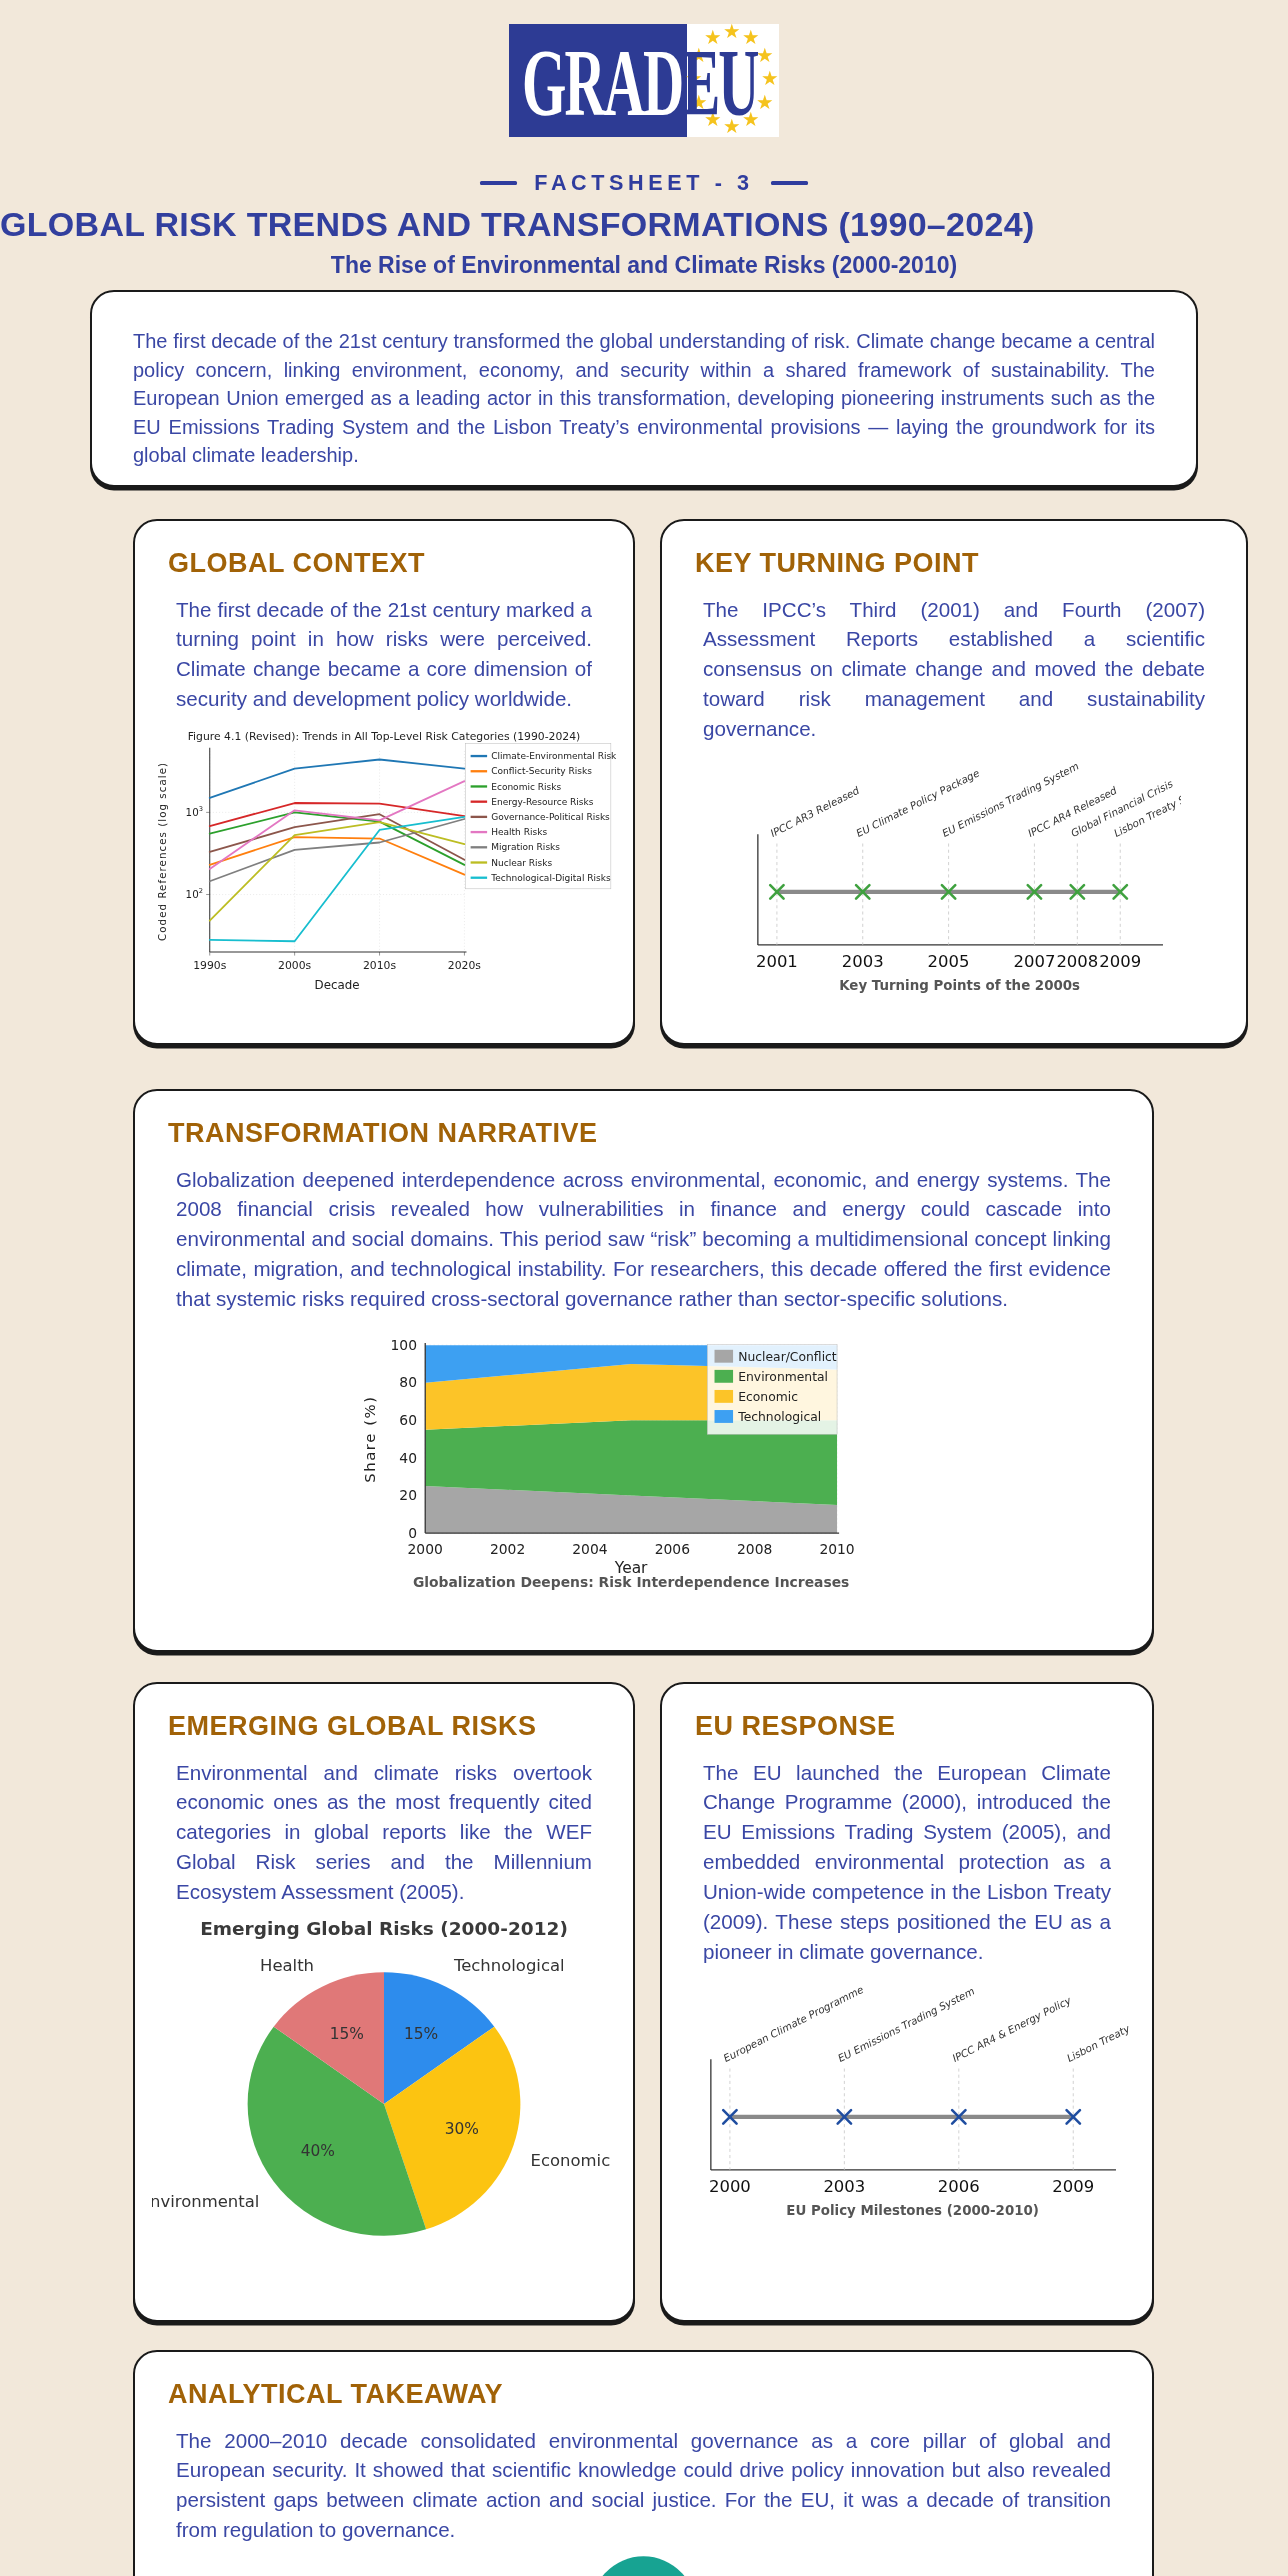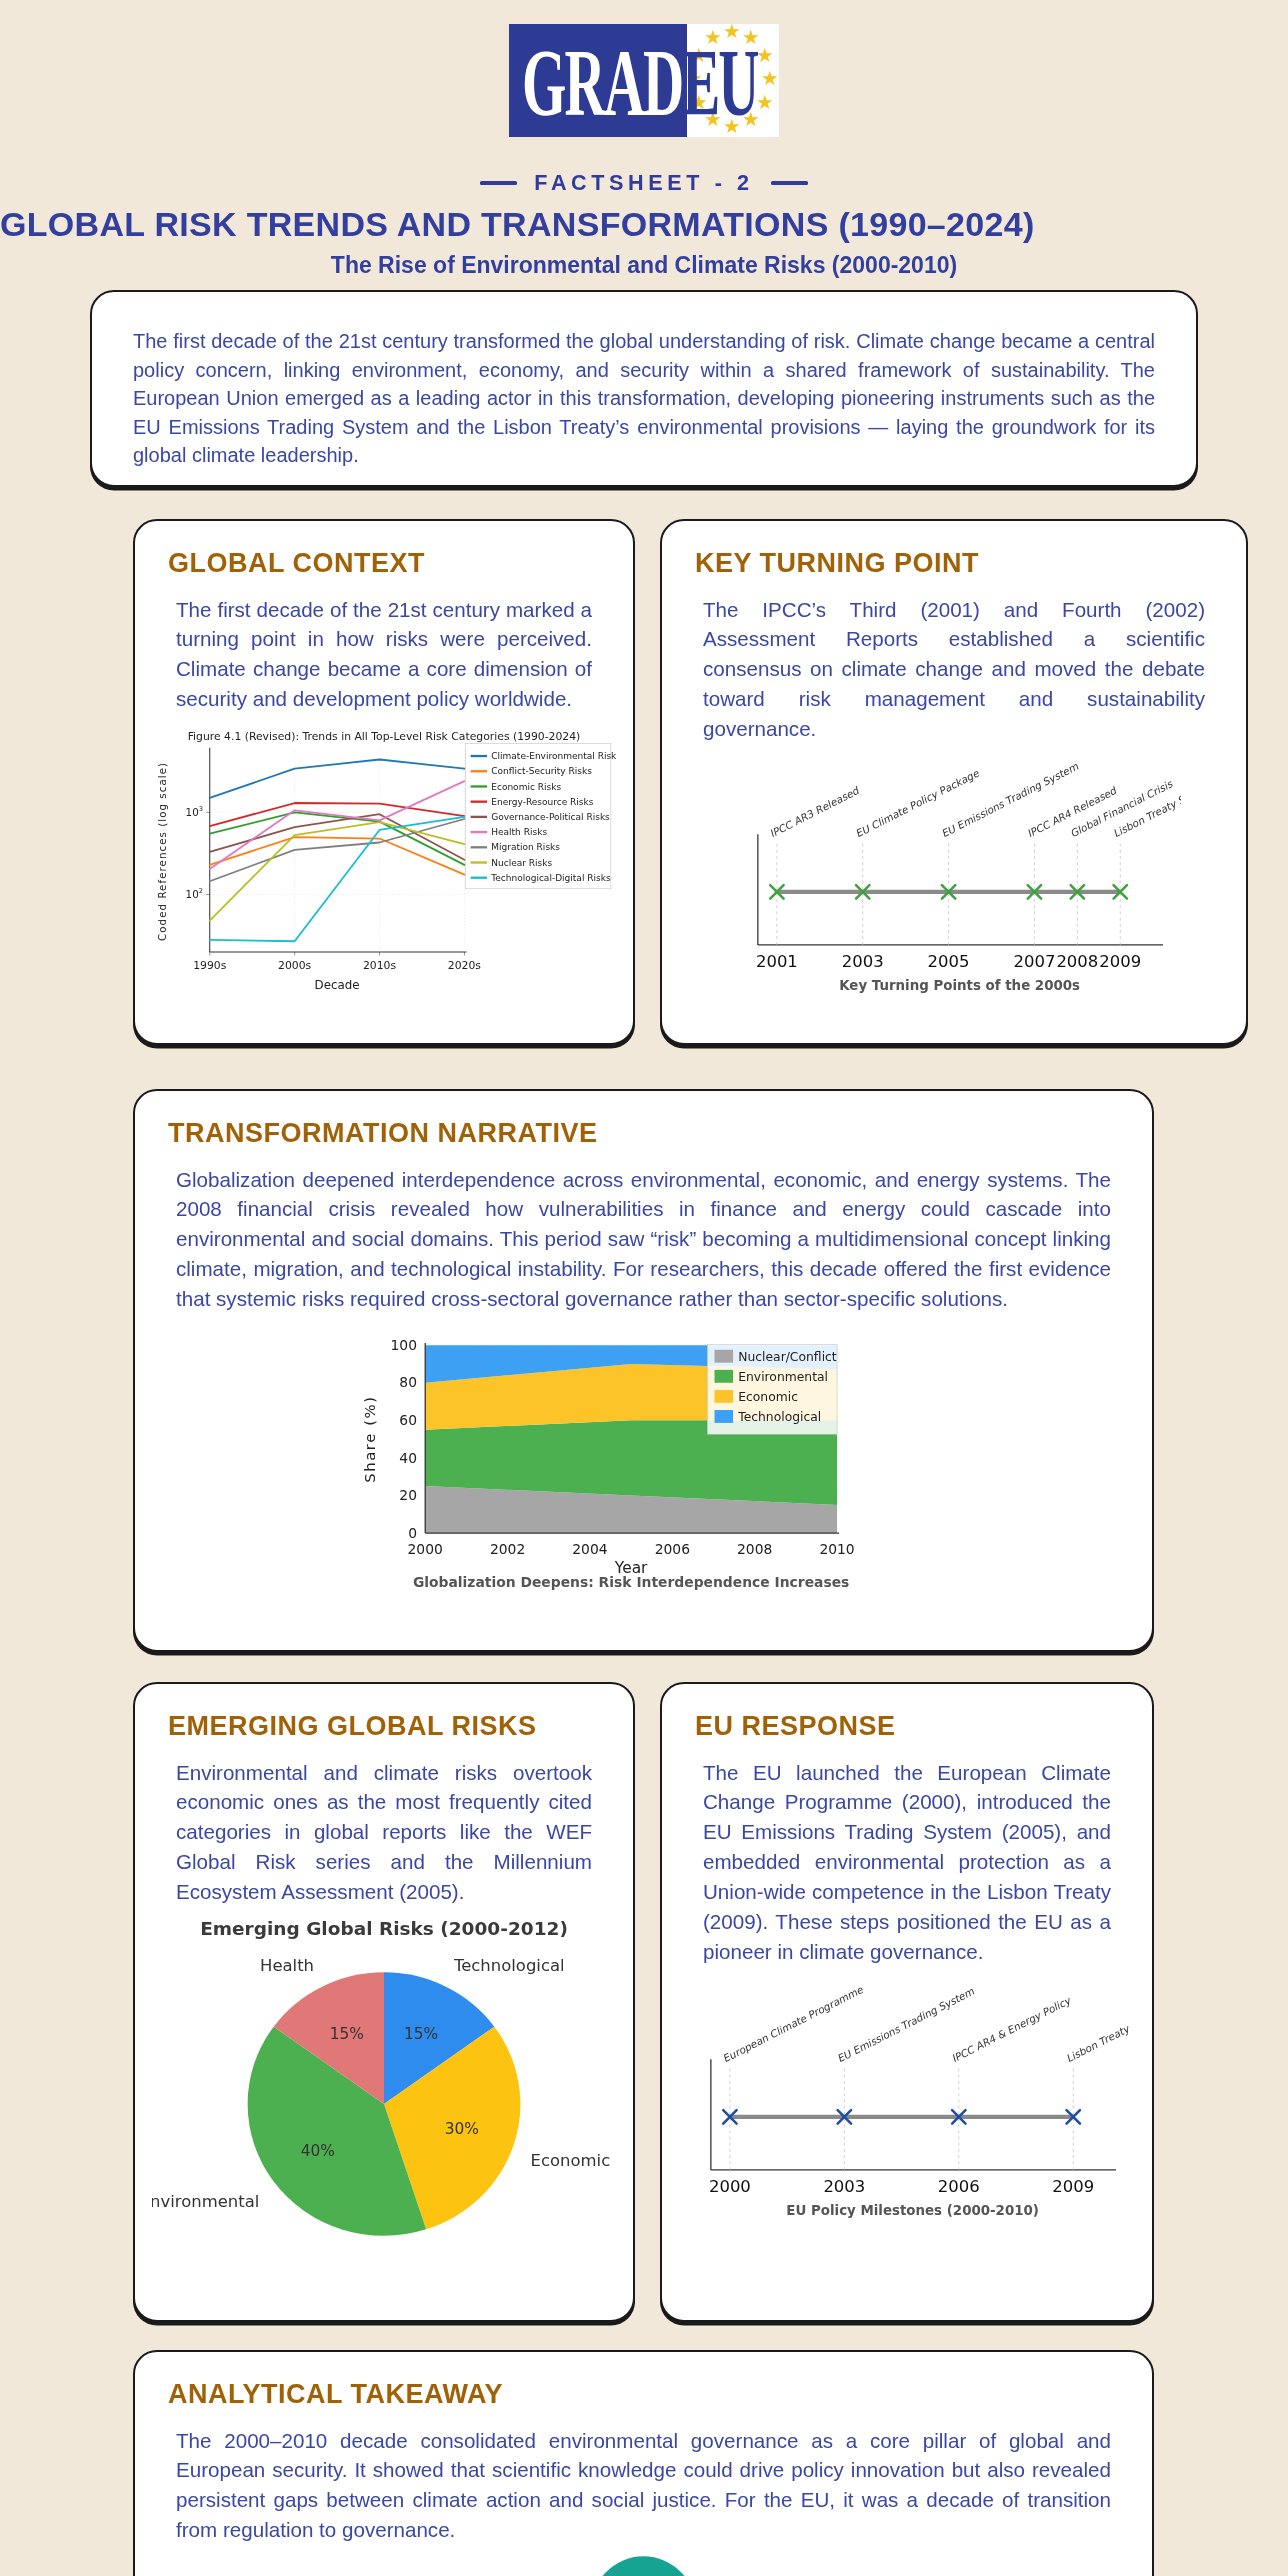--- a/index.html
+++ b/index.html
@@ -60,21 +60,21 @@
         <span style="position: absolute; line-height: 1; font-size: 19.6px; color: rgb(245, 195, 29); left: 3px; top: 69px;">★</span>
         <span style="position: absolute; line-height: 1; font-size: 19.6px; color: rgb(245, 195, 29); left: -2.1px; top: 45px;">★</span>
         <span style="position: absolute; line-height: 1; font-size: 19.6px; color: rgb(245, 195, 29); left: 3px; top: 21.6px;">★</span>
         <span style="position: absolute; line-height: 1; font-size: 19.6px; color: rgb(245, 195, 29); left: 17px; top: 4.3px;">★</span>
       </div>
     <div class="logo-text"><span class="grad">GRAD</span><span class="eu">EU</span></div>
   </div>
 
   <div class="factsheet-row">
     <div class="dash"></div>
-    <div class="factsheet">FACTSHEET - 2</div>
+    <div class="factsheet">FACTSHEET - 3</div>
     <div class="dash"></div>
   </div>
 
   <div class="page-title">GLOBAL RISK TRENDS AND TRANSFORMATIONS (1990–2024)</div>
   <div class="page-subtitle">The Rise of Environmental and Climate Risks (2000-2010)</div>
 
   <div class="box intro-box">
     <p>The first decade of the 21st century transformed the global understanding of risk. Climate change became a central policy concern, linking environment, economy, and security within a shared framework of sustainability. The European Union emerged as a leading actor in this transformation, developing pioneering instruments such as the EU Emissions Trading System and the Lisbon Treaty’s environmental provisions — laying the groundwork for its global climate leadership.</p>
   </div>
 
@@ -133,21 +133,21 @@
           <line x1="618" y1="264.5" x2="650" y2="264.5" stroke="#bcbd22" stroke-width="4.5"></line>
           <text x="658" y="270.5" font-size="17.5" fill="#222">Nuclear Risks</text>
           <line x1="618" y1="294" x2="650" y2="294" stroke="#17becf" stroke-width="4.5"></line>
           <text x="658" y="300" font-size="17.5" fill="#222">Technological-Digital Risks</text>
         </svg>
     </div>
   </div>
 
   <div class="box box-turning">
     <h2>KEY TURNING POINT</h2>
-    <p>The IPCC’s Third (2001) and Fourth (2002) Assessment Reports established a scientific consensus on climate change and moved the debate toward risk management and sustainability governance.</p>
+    <p>The IPCC’s Third (2001) and Fourth (2007) Assessment Reports established a scientific consensus on climate change and moved the debate toward risk management and sustainability governance.</p>
     <div class="chart-wrap" style="margin-top:13.4px;">
       <svg id="svg-timeline-2000s" width="453" height="242" viewBox="0 0 880 470">
           <line x1="58" y1="150" x2="58" y2="365" stroke="#333" stroke-width="2.5"></line>
           <line x1="58" y1="365" x2="845" y2="365" stroke="#333" stroke-width="2.5"></line>
           <line x1="95" y1="262" x2="762" y2="262" stroke="#8a8a8a" stroke-width="8"></line>
           <line x1="95" y1="168" x2="95" y2="365" stroke="#c4c4c4" stroke-dasharray="6,6" stroke-width="1.5"></line>
           <line x1="82" y1="249" x2="108" y2="275" stroke="#3fa13f" stroke-width="5" stroke-linecap="round"></line>
           <line x1="82" y1="275" x2="108" y2="249" stroke="#3fa13f" stroke-width="5" stroke-linecap="round"></line>
           <text x="95" y="407" text-anchor="middle" font-size="32" fill="#111">2001</text>
           <text text-anchor="start" font-size="20" font-style="italic" fill="#333" transform="translate(87,156) rotate(-27)">IPCC AR3 Released</text>

